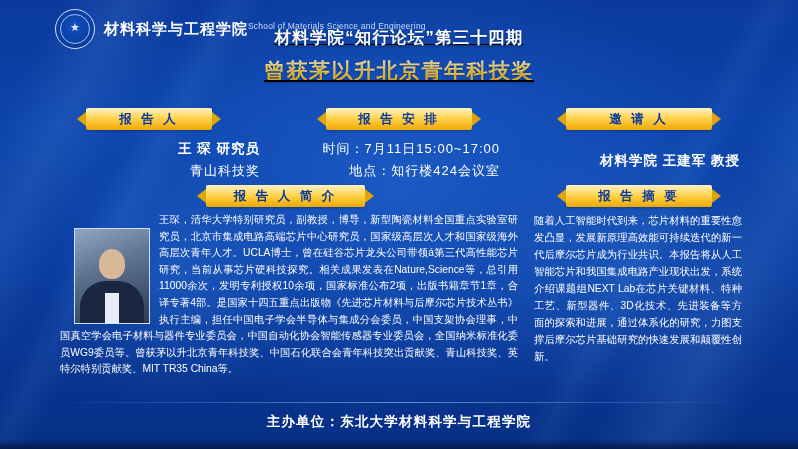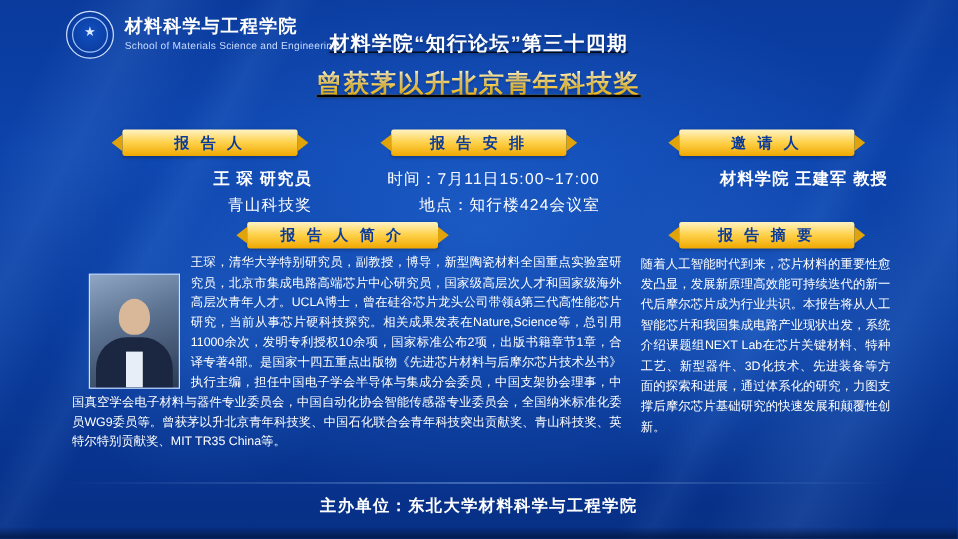--- a/index.html
+++ b/index.html
@@ -40,21 +40,21 @@
     position:relative;flex:none;
   }
   .uni-logo:before{
     content:"";position:absolute;left:4px;top:4px;right:4px;bottom:4px;
     border:1px solid #9ec2ff;border-radius:50%;
   }
   .uni-logo .mark{
     position:absolute;left:0;right:0;top:11px;text-align:center;
     color:#dbe9ff;font-size:11px;line-height:12px;font-family:"Liberation Serif",serif;
   }
-  .uni-text{display:flex;flex-direction:column;justify-content:space-between;}
+  .uni-text{display:flex;flex-direction:row;justify-content:space-between;}
   .uni-cn{color:#ffffff;font-size:15px;font-weight:bold;letter-spacing:1px;line-height:18px;}
   .uni-en{color:#c8dcff;font-size:8.5px;letter-spacing:.2px;line-height:11px;margin-top:1px;}
 
   
   .title-wrap{position:absolute;left:0;top:26px;width:798px;text-align:center;text-decoration:underline;}
   .title-1{color:#ffffff;font-size:16.5px;font-weight:bold;letter-spacing:1.2px;line-height:22px;text-shadow:0 1px 3px rgba(0,0,0,.35);}
   .title-2{margin-top:9px;font-size:21px;font-weight:bold;letter-spacing:1.5px;line-height:28px;
     color:#ffe27a;
     background:linear-gradient(180deg,#fff6cf 0%,#ffd24a 55%,#f5b400 100%);
     -webkit-background-clip:text;background-clip:text;-webkit-text-fill-color:transparent;
@@ -71,28 +71,28 @@
     box-shadow:0 1px 3px rgba(0,0,0,.25);
   }
   .ribbon:before,.ribbon:after{
     content:"";position:absolute;top:4px;width:0;height:0;
     border-top:7px solid transparent;border-bottom:7px solid transparent;
   }
   .ribbon:before{left:-9px;border-right:9px solid #e0a30a;}
   .ribbon:after{right:-9px;border-left:9px solid #e0a30a;}
 
   
-  .rib-speaker{left:86px;top:108px;width:146px;margin-left:16px;}
+  .rib-speaker{left:86px;top:108px;width:126px;}
   .rib-schedule{left:326px;top:108px;width:146px;}
   .rib-invite{left:566px;top:108px;width:146px;}
 
   .col{position:absolute;text-align:right;color:#ffffff;}
   .c-speaker{left:60px;top:138px;width:200px;}
   .c-schedule{left:300px;top:138px;width:200px;}
-  .c-invite{left:540px;top:138px;width:200px;}
+  .c-invite{left:540px;top:150px;width:200px;}
   .col .line{font-size:13px;line-height:22px;letter-spacing:1px;}
   .col .line.name{font-size:13.5px;font-weight:bold;}
 
   
   .rib-bio{left:206px;top:185px;width:159px;}
   .rib-abs{left:566px;top:185px;width:146px;}
 
   
   .bio{
     position:absolute;left:60px;top:212px;width:458px;height:170px;

